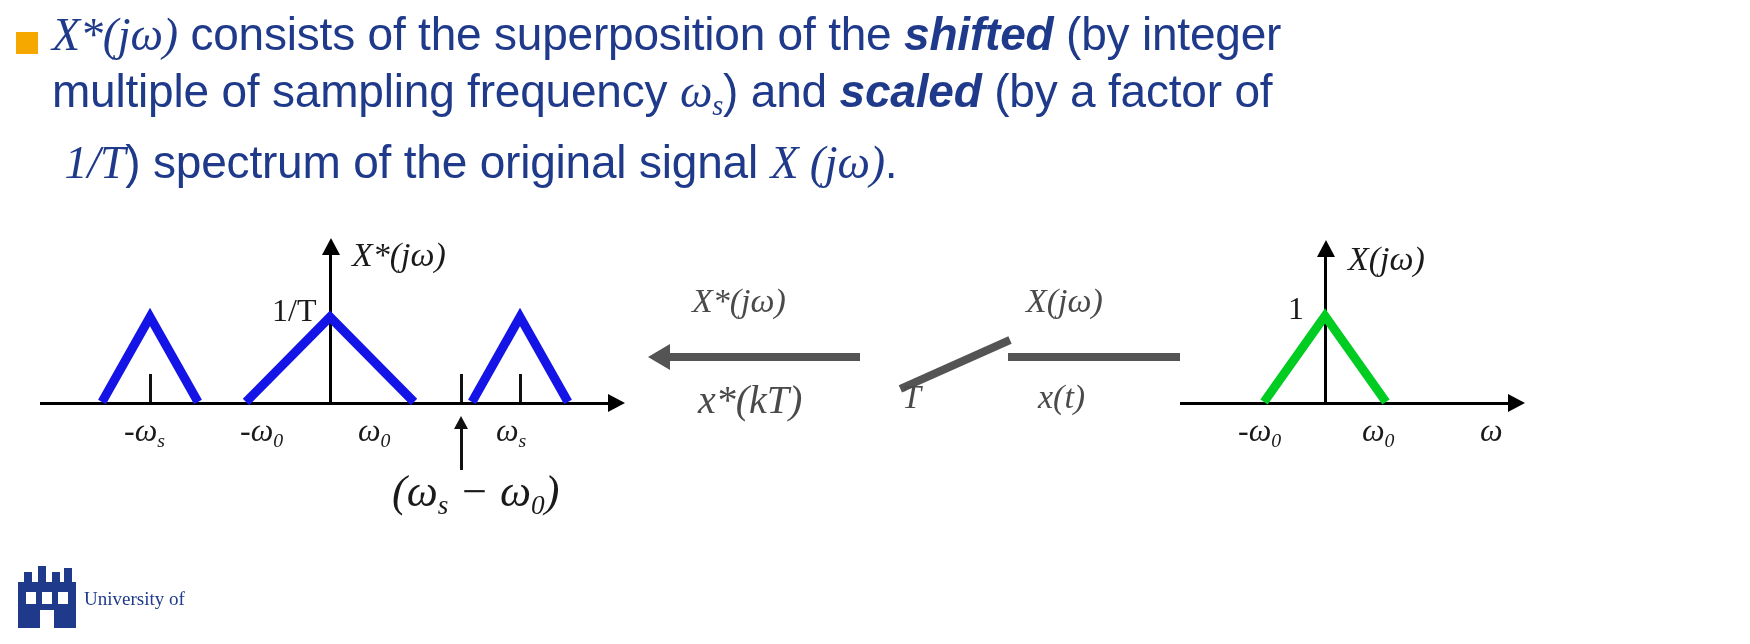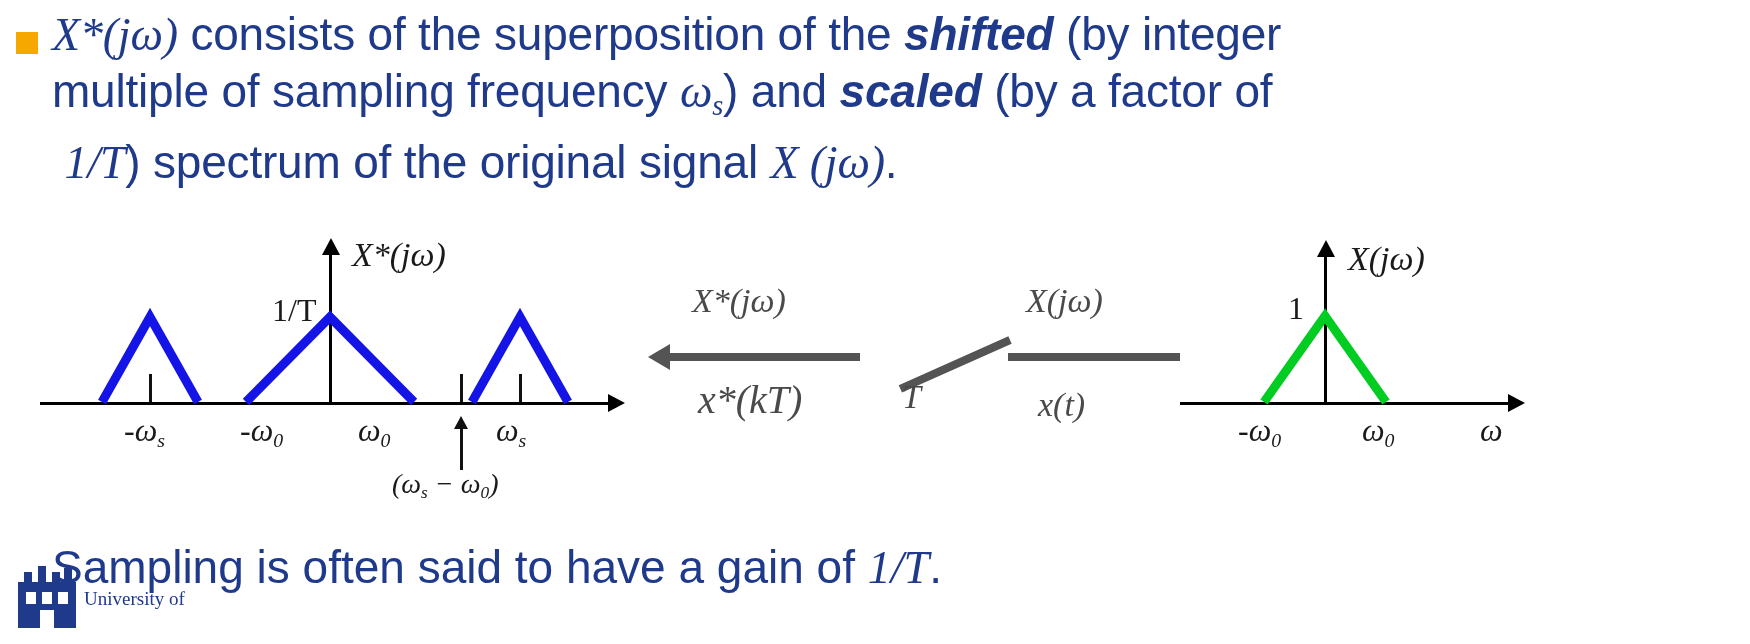--- a/index.html
+++ b/index.html
@@ -142,37 +142,37 @@
 
       <div class="mlabel" style="left:312px;top:6px;font-size:34px;"><span>X*(jω)</span></div>
 
       <div class="mlabel" style="left:84px;top:182px;font-size:32px;"><span>-ω</span><span class="sb">s</span></div>
       <div class="mlabel" style="left:200px;top:182px;font-size:32px;"><span>-ω</span><span class="sb">0</span></div>
       <div class="mlabel" style="left:318px;top:182px;font-size:32px;"><span>ω</span><span class="sb">0</span></div>
       <div class="mlabel" style="left:456px;top:182px;font-size:32px;"><span>ω</span><span class="sb">s</span></div>
 
       <div class="callout-head" style="left:414px;top:184px;"></div>
       <div class="callout-stem" style="left:420px;top:196px;height:42px;"></div>
-      <div class="mlabel" style="left:352px;top:238px;font-size:28px;"><span>(ω</span><span class="sb">s</span><span> − ω</span><span class="sb">0</span><span>)</span></div>
+      <div class="mlabel" style="left:352px;top:238px;font-size:44px;"><span>(ω</span><span class="sb">s</span><span> − ω</span><span class="sb">0</span><span>)</span></div>
     </div>
 
     <div class="mid">
 
       <div class="flow-head-left" style="left:8px;top:112px;"></div>
       <div class="flow-line" style="left:28px;top:121px;width:192px;"></div>
 
       <div class="switch-arm" style="left:250px;top:104px;width:120px;transform:rotate(-24deg);"></div>
 
       <div class="flow-line" style="left:368px;top:121px;width:172px;"></div>
 
       <div class="mlabel glabel" style="left:52px;top:52px;font-size:34px;"><span>X*(jω)</span></div>
       <div class="mlabel glabel" style="left:58px;top:148px;font-size:40px;"><span>x*(kT)</span></div>
       <div class="mlabel glabel" style="left:262px;top:148px;font-size:34px;"><span>T</span></div>
       <div class="mlabel glabel" style="left:386px;top:52px;font-size:34px;"><span>X(jω)</span></div>
-      <div class="mlabel glabel" style="left:398px;top:156px;font-size:34px;"><span>x(t)</span></div>
+      <div class="mlabel glabel" style="left:398px;top:148px;font-size:34px;"><span>x(t)</span></div>
     </div>
 
     <div class="plot-right">
 
       <div class="axis-h" style="left:0px;top:162px;width:330px;"></div>
       <div class="arrow-right-head" style="left:328px;top:154px;"></div>
       <div class="axis-v" style="left:144px;top:16px;height:146px;"></div>
       <div class="arrow-up-head" style="left:137px;top:0px;"></div>
 
       <svg class="tri" width="360" height="220">
@@ -182,21 +182,20 @@
       <div class="mlabel" style="left:108px;top:52px;font-size:32px;"><span class="up">1</span></div>
       <div class="mlabel" style="left:168px;top:2px;font-size:34px;"><span>X(jω)</span></div>
 
       <div class="mlabel" style="left:58px;top:174px;font-size:32px;"><span>-ω</span><span class="sb">0</span></div>
       <div class="mlabel" style="left:182px;top:174px;font-size:32px;"><span>ω</span><span class="sb">0</span></div>
       <div class="mlabel" style="left:300px;top:174px;font-size:32px;"><span>ω</span></div>
     </div>
 
   </div>
 
-  <div class="bottom-line"><span>Sampling is often said to have a gain of </span><span class="ser">1/T</span><span>.</span></div>
 
   <svg class="logo" viewBox="0 0 66 74">
     <rect x="4" y="26" width="58" height="46" fill="#1F3A8A"></rect>
     <rect x="10" y="16" width="8" height="12" fill="#1F3A8A"></rect>
     <rect x="24" y="10" width="8" height="18" fill="#1F3A8A"></rect>
     <rect x="38" y="16" width="8" height="12" fill="#1F3A8A"></rect>
     <rect x="50" y="12" width="8" height="16" fill="#1F3A8A"></rect>
     <rect x="12" y="36" width="10" height="12" fill="#ffffff"></rect>
     <rect x="28" y="36" width="10" height="12" fill="#ffffff"></rect>
     <rect x="44" y="36" width="10" height="12" fill="#ffffff"></rect>

